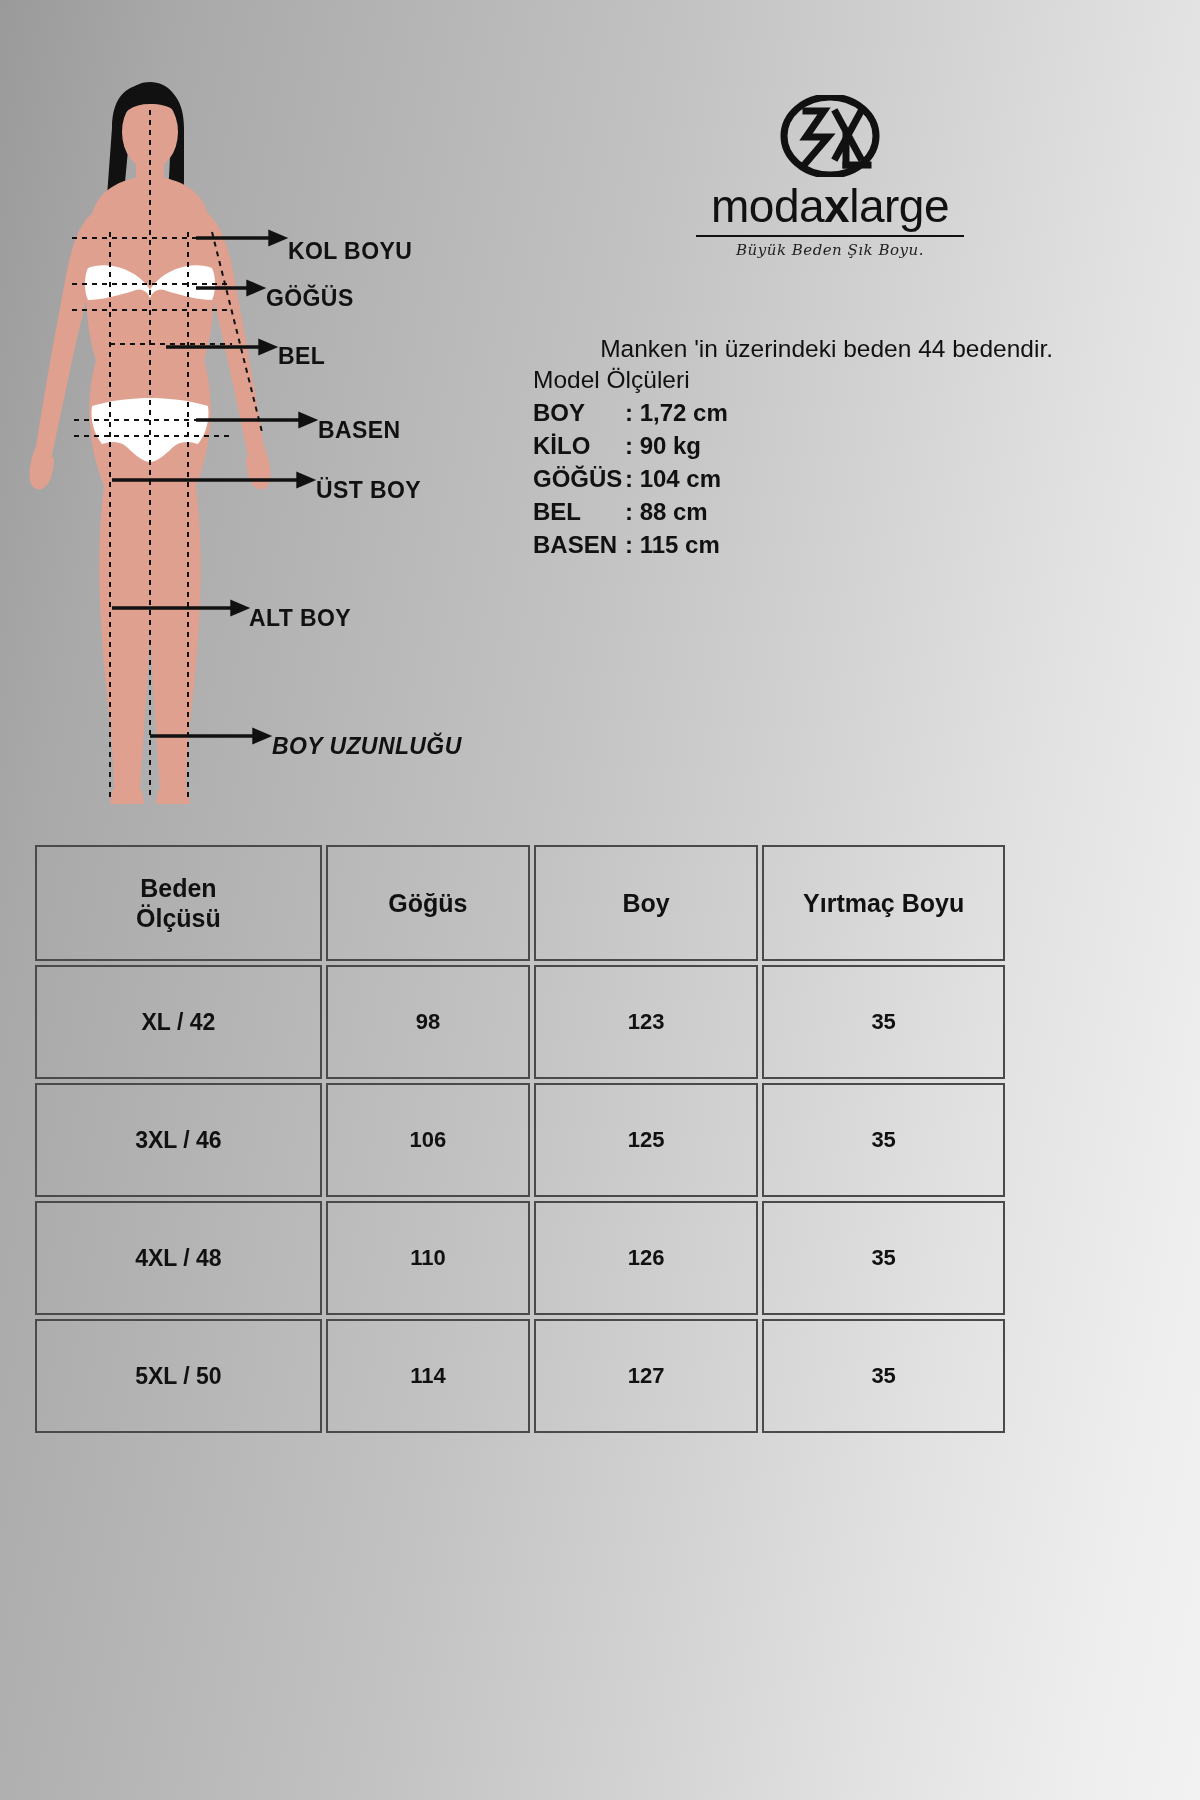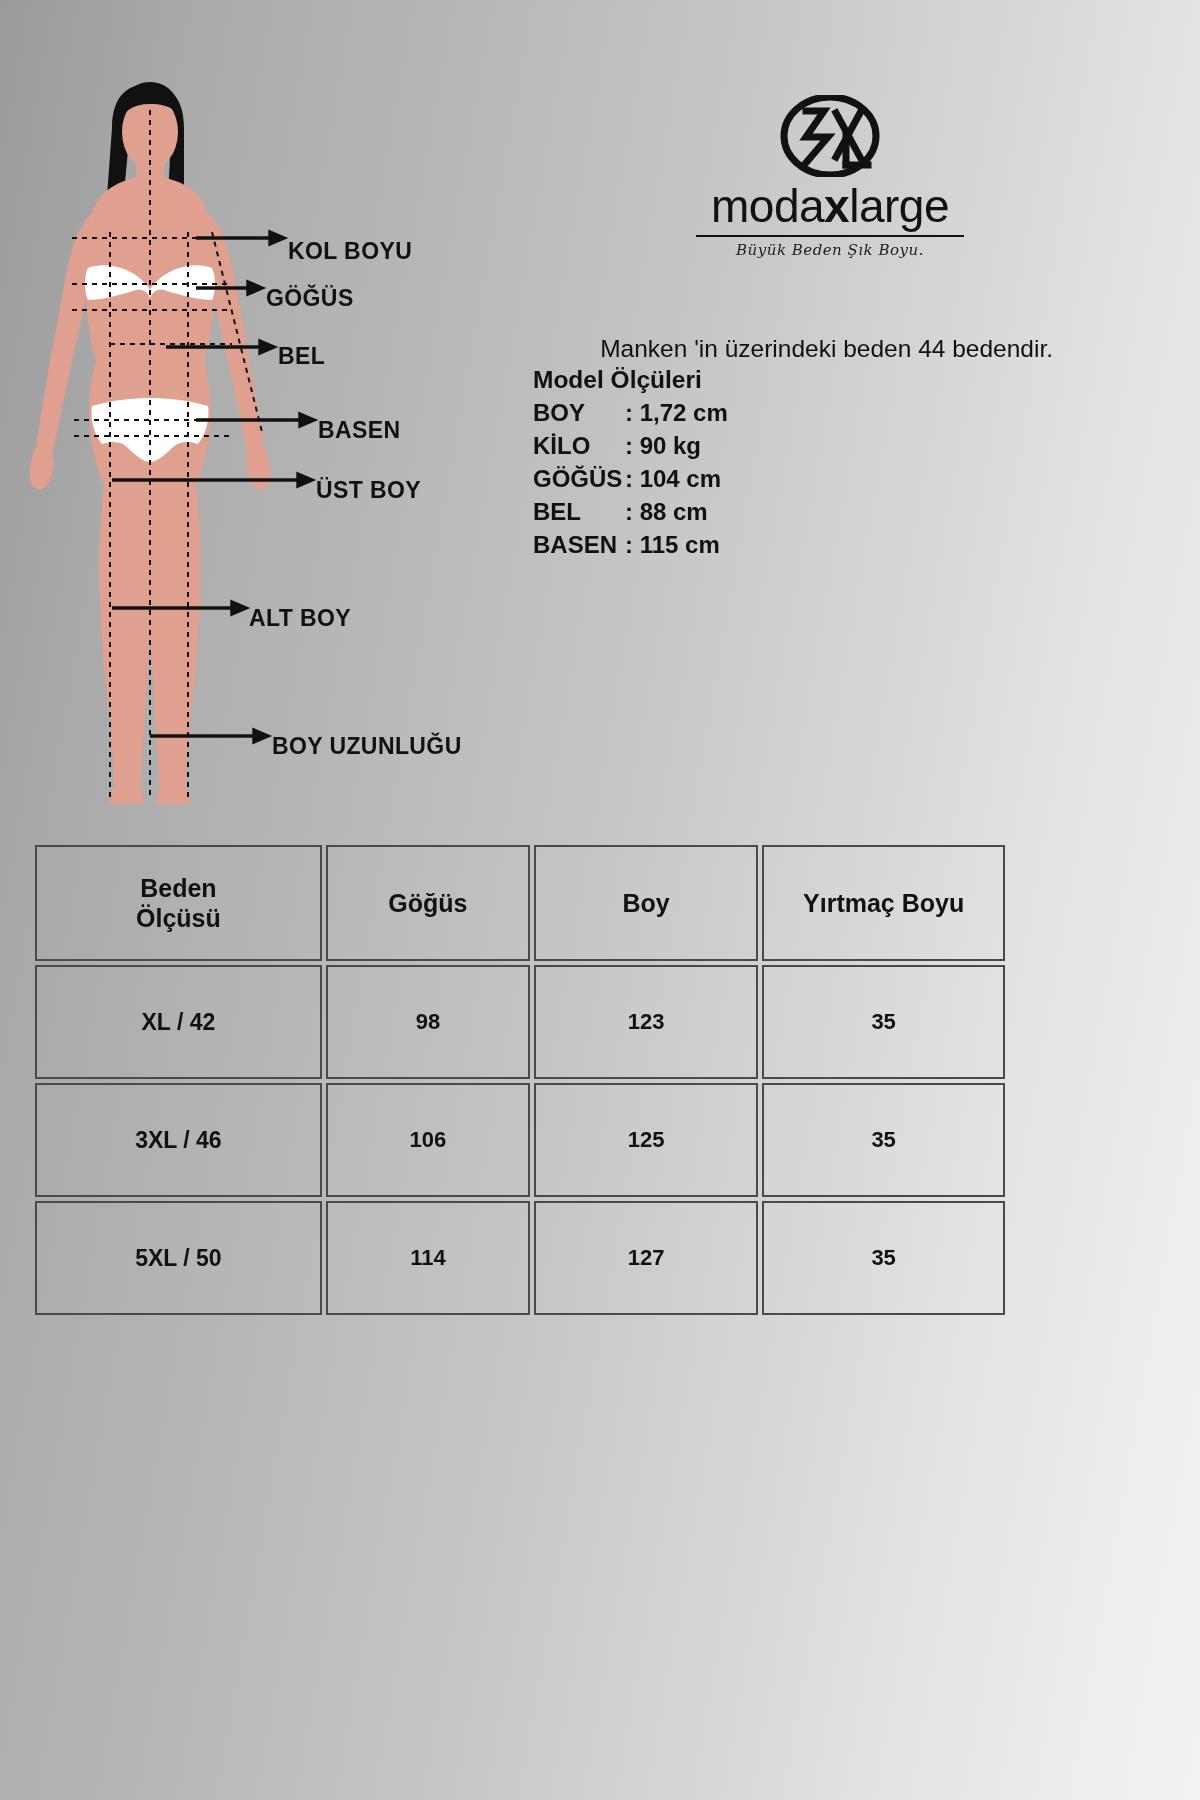--- a/index.html
+++ b/index.html
@@ -98,21 +98,21 @@
     width: 520px;
     color: #111;
   }
   .model-info .intro {
     font-weight: 500;
     font-size: 24.5px;
     line-height: 31px;
     text-align: right;
   }
   .model-info .sub {
-    font-weight: bold;
+    font-weight: normal;
     font-size: 24.5px;
     line-height: 32px;
   }
   .mrow {
     display: flex;
     font-size: 24px;
     line-height: 33px;
     font-weight: bold;
   }
   .mrow .k {
@@ -273,21 +273,21 @@
         <polygon points="268,736 254,730 254,742"></polygon>
       </g>
     </svg>
 
     <div class="label" style="left:288px; top:232px;">KOL BOYU</div>
     <div class="label" style="left:266px; top:279px;">GÖĞÜS</div>
     <div class="label" style="left:278px; top:337px;">BEL</div>
     <div class="label" style="left:318px; top:411px;">BASEN</div>
     <div class="label" style="left:316px; top:471px;">ÜST BOY</div>
     <div class="label" style="left:249px; top:599px;">ALT BOY</div>
-    <div class="label" style="left:272px; top:727px;">BOY UZUNLUĞU</div>
+    <div class="label" style="left:272px; top:727px;font-style:italic;">BOY UZUNLUĞU</div>
   </div>
 
   <div class="brand">
     <div class="brand-mark">
       <svg width="108" height="82" viewBox="0 0 108 82">
         <path d="M54 2 C28 2 8 20 8 41 C8 62 28 80 54 80 C80 80 100 62 100 41 C100 20 80 2 54 2 Z" fill="none" stroke="#111" stroke-width="7"></path>
         <path d="M30 16 L48 16 L30 42 L52 42 L28 70" fill="none" stroke="#111" stroke-width="7" stroke-linecap="square"></path>
         <path d="M60 18 L84 62" stroke="#111" stroke-width="7" stroke-linecap="square"></path>
         <path d="M84 18 L60 62" stroke="#111" stroke-width="7" stroke-linecap="square"></path>
         <path d="M70 40 L70 70" stroke="#111" stroke-width="7" stroke-linecap="square"></path>
@@ -345,20 +345,26 @@
       <td>123</td>
       <td>35</td>
     </tr>
     <tr class="body">
       <td class="size-cell">3XL / 46</td>
       <td>106</td>
       <td>125</td>
       <td>35</td>
     </tr>
     <tr class="body">
+      <td class="size-cell">4XL / 48</td>
+      <td>110</td>
+      <td>126</td>
+      <td>35</td>
+    </tr>
+    <tr class="body">
       <td class="size-cell">5XL / 50</td>
       <td>114</td>
       <td>127</td>
       <td>35</td>
     </tr>
   </tbody>
     </table>
 
 </div>
 

